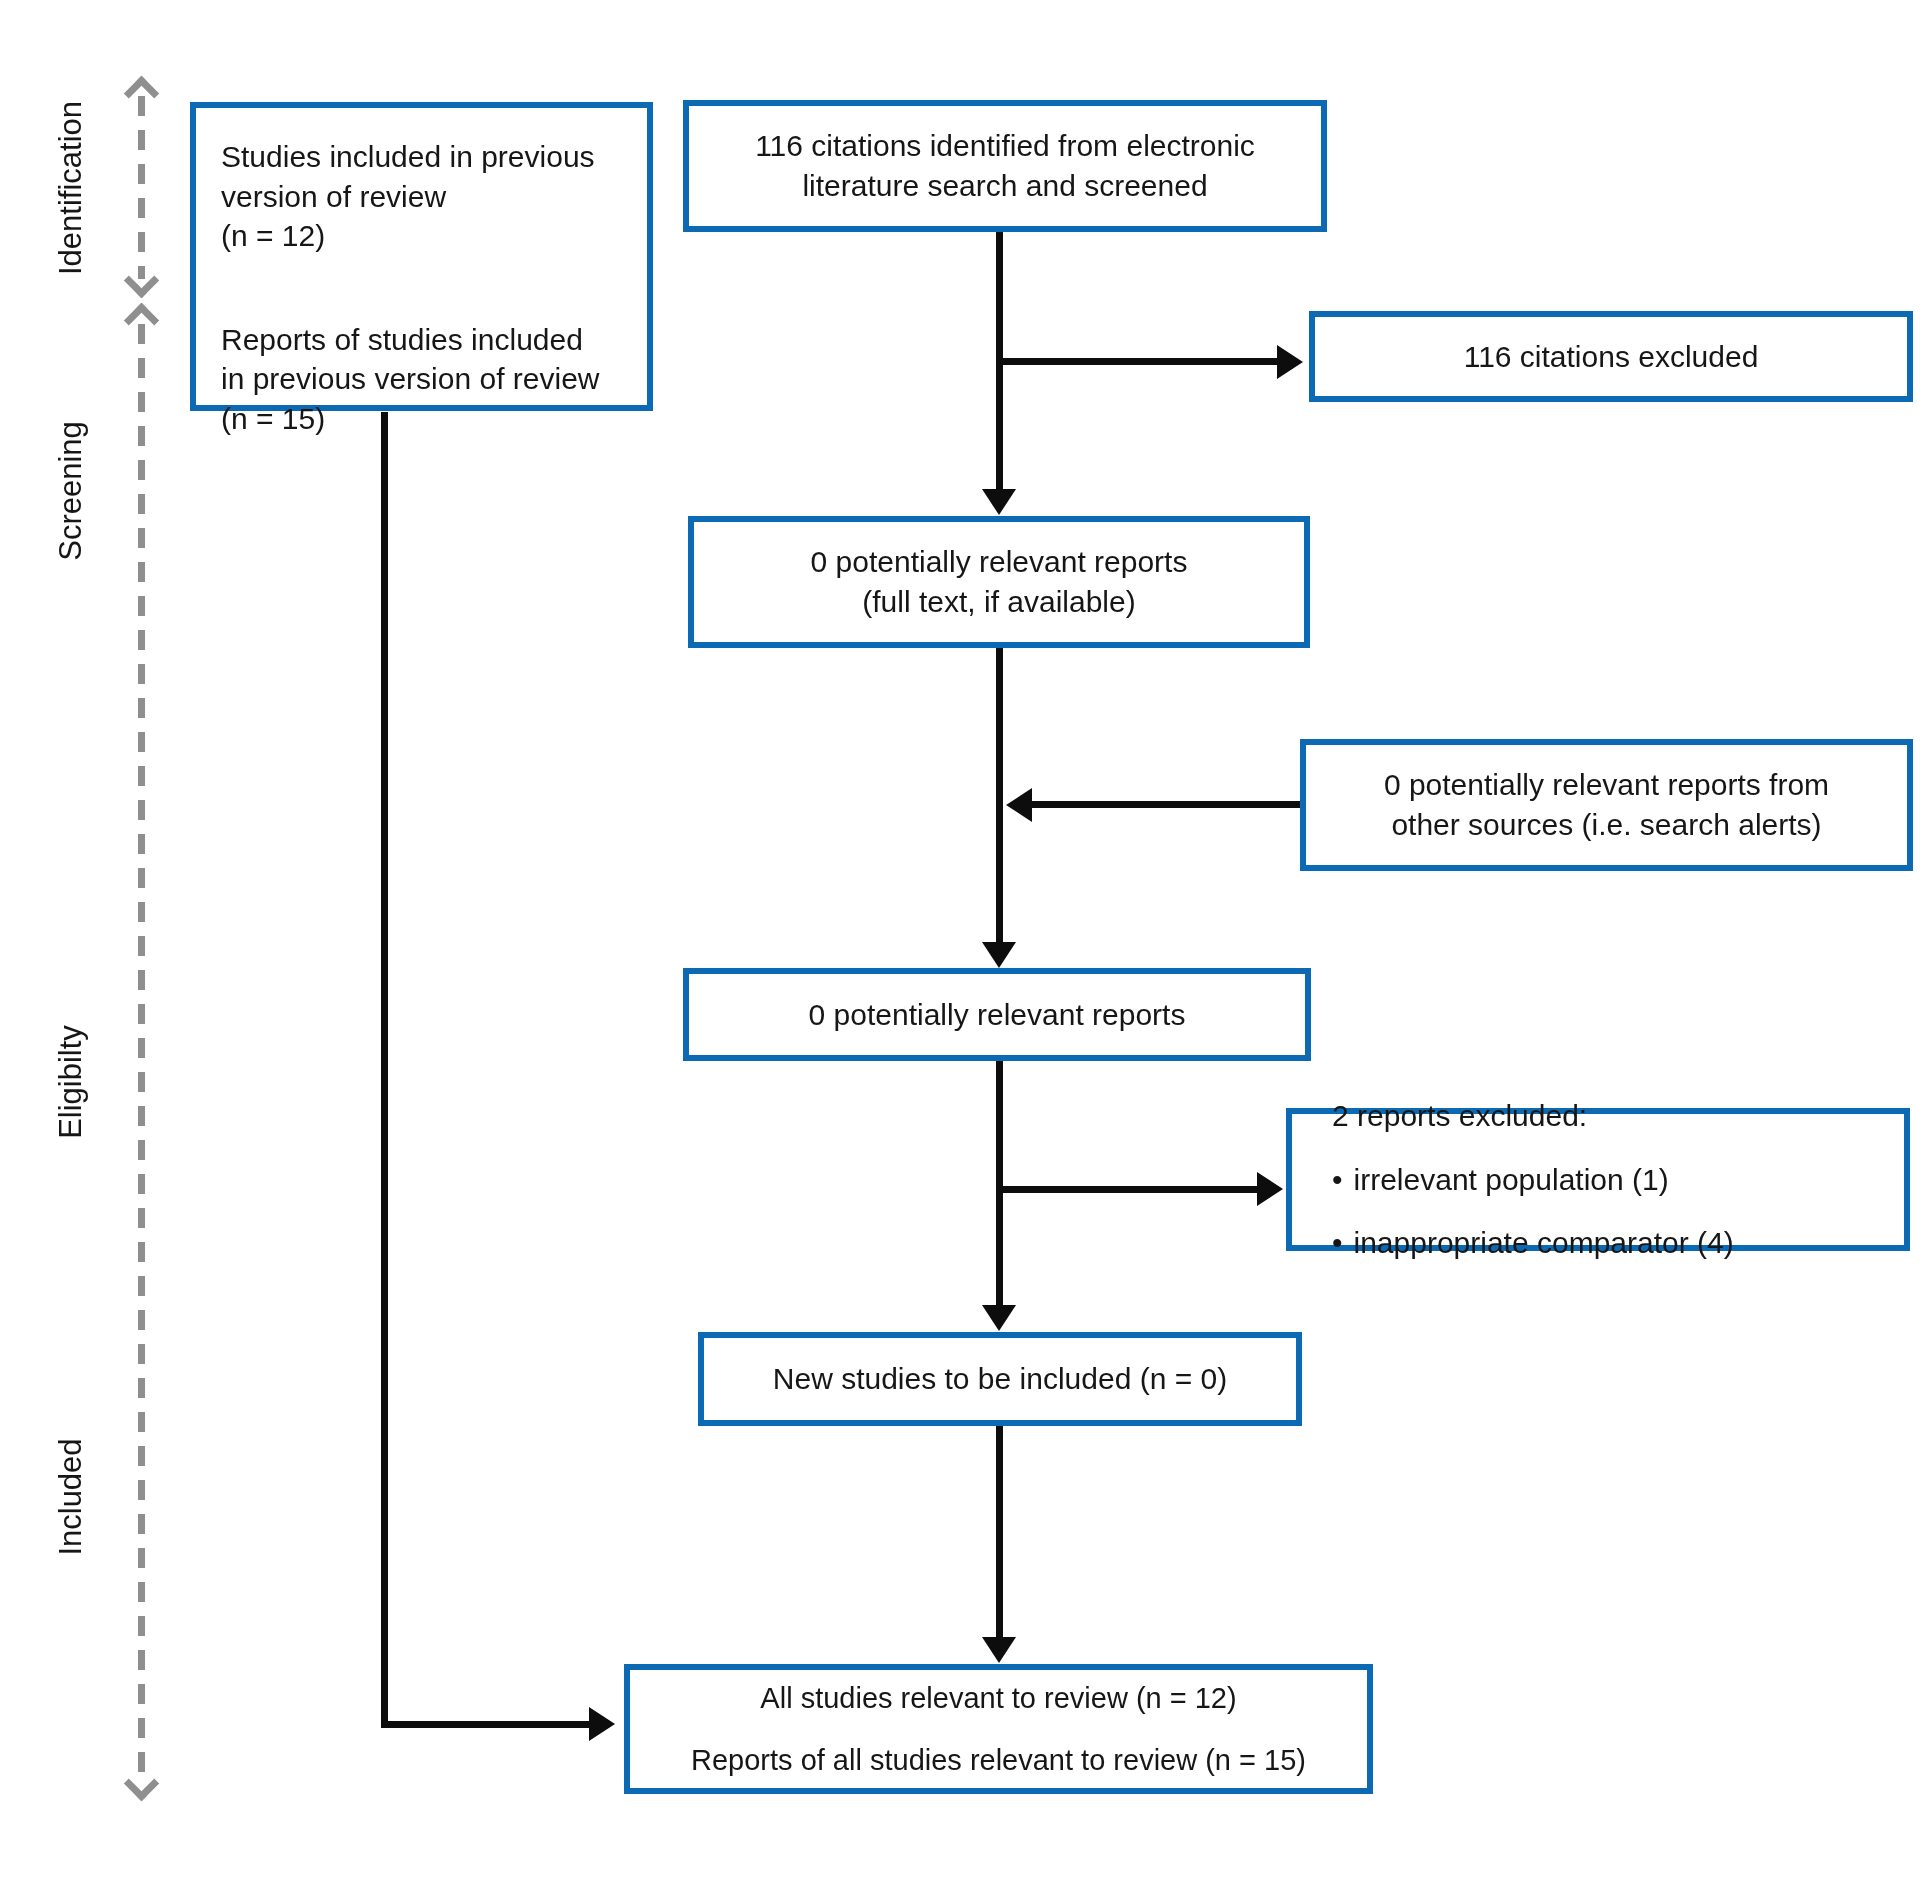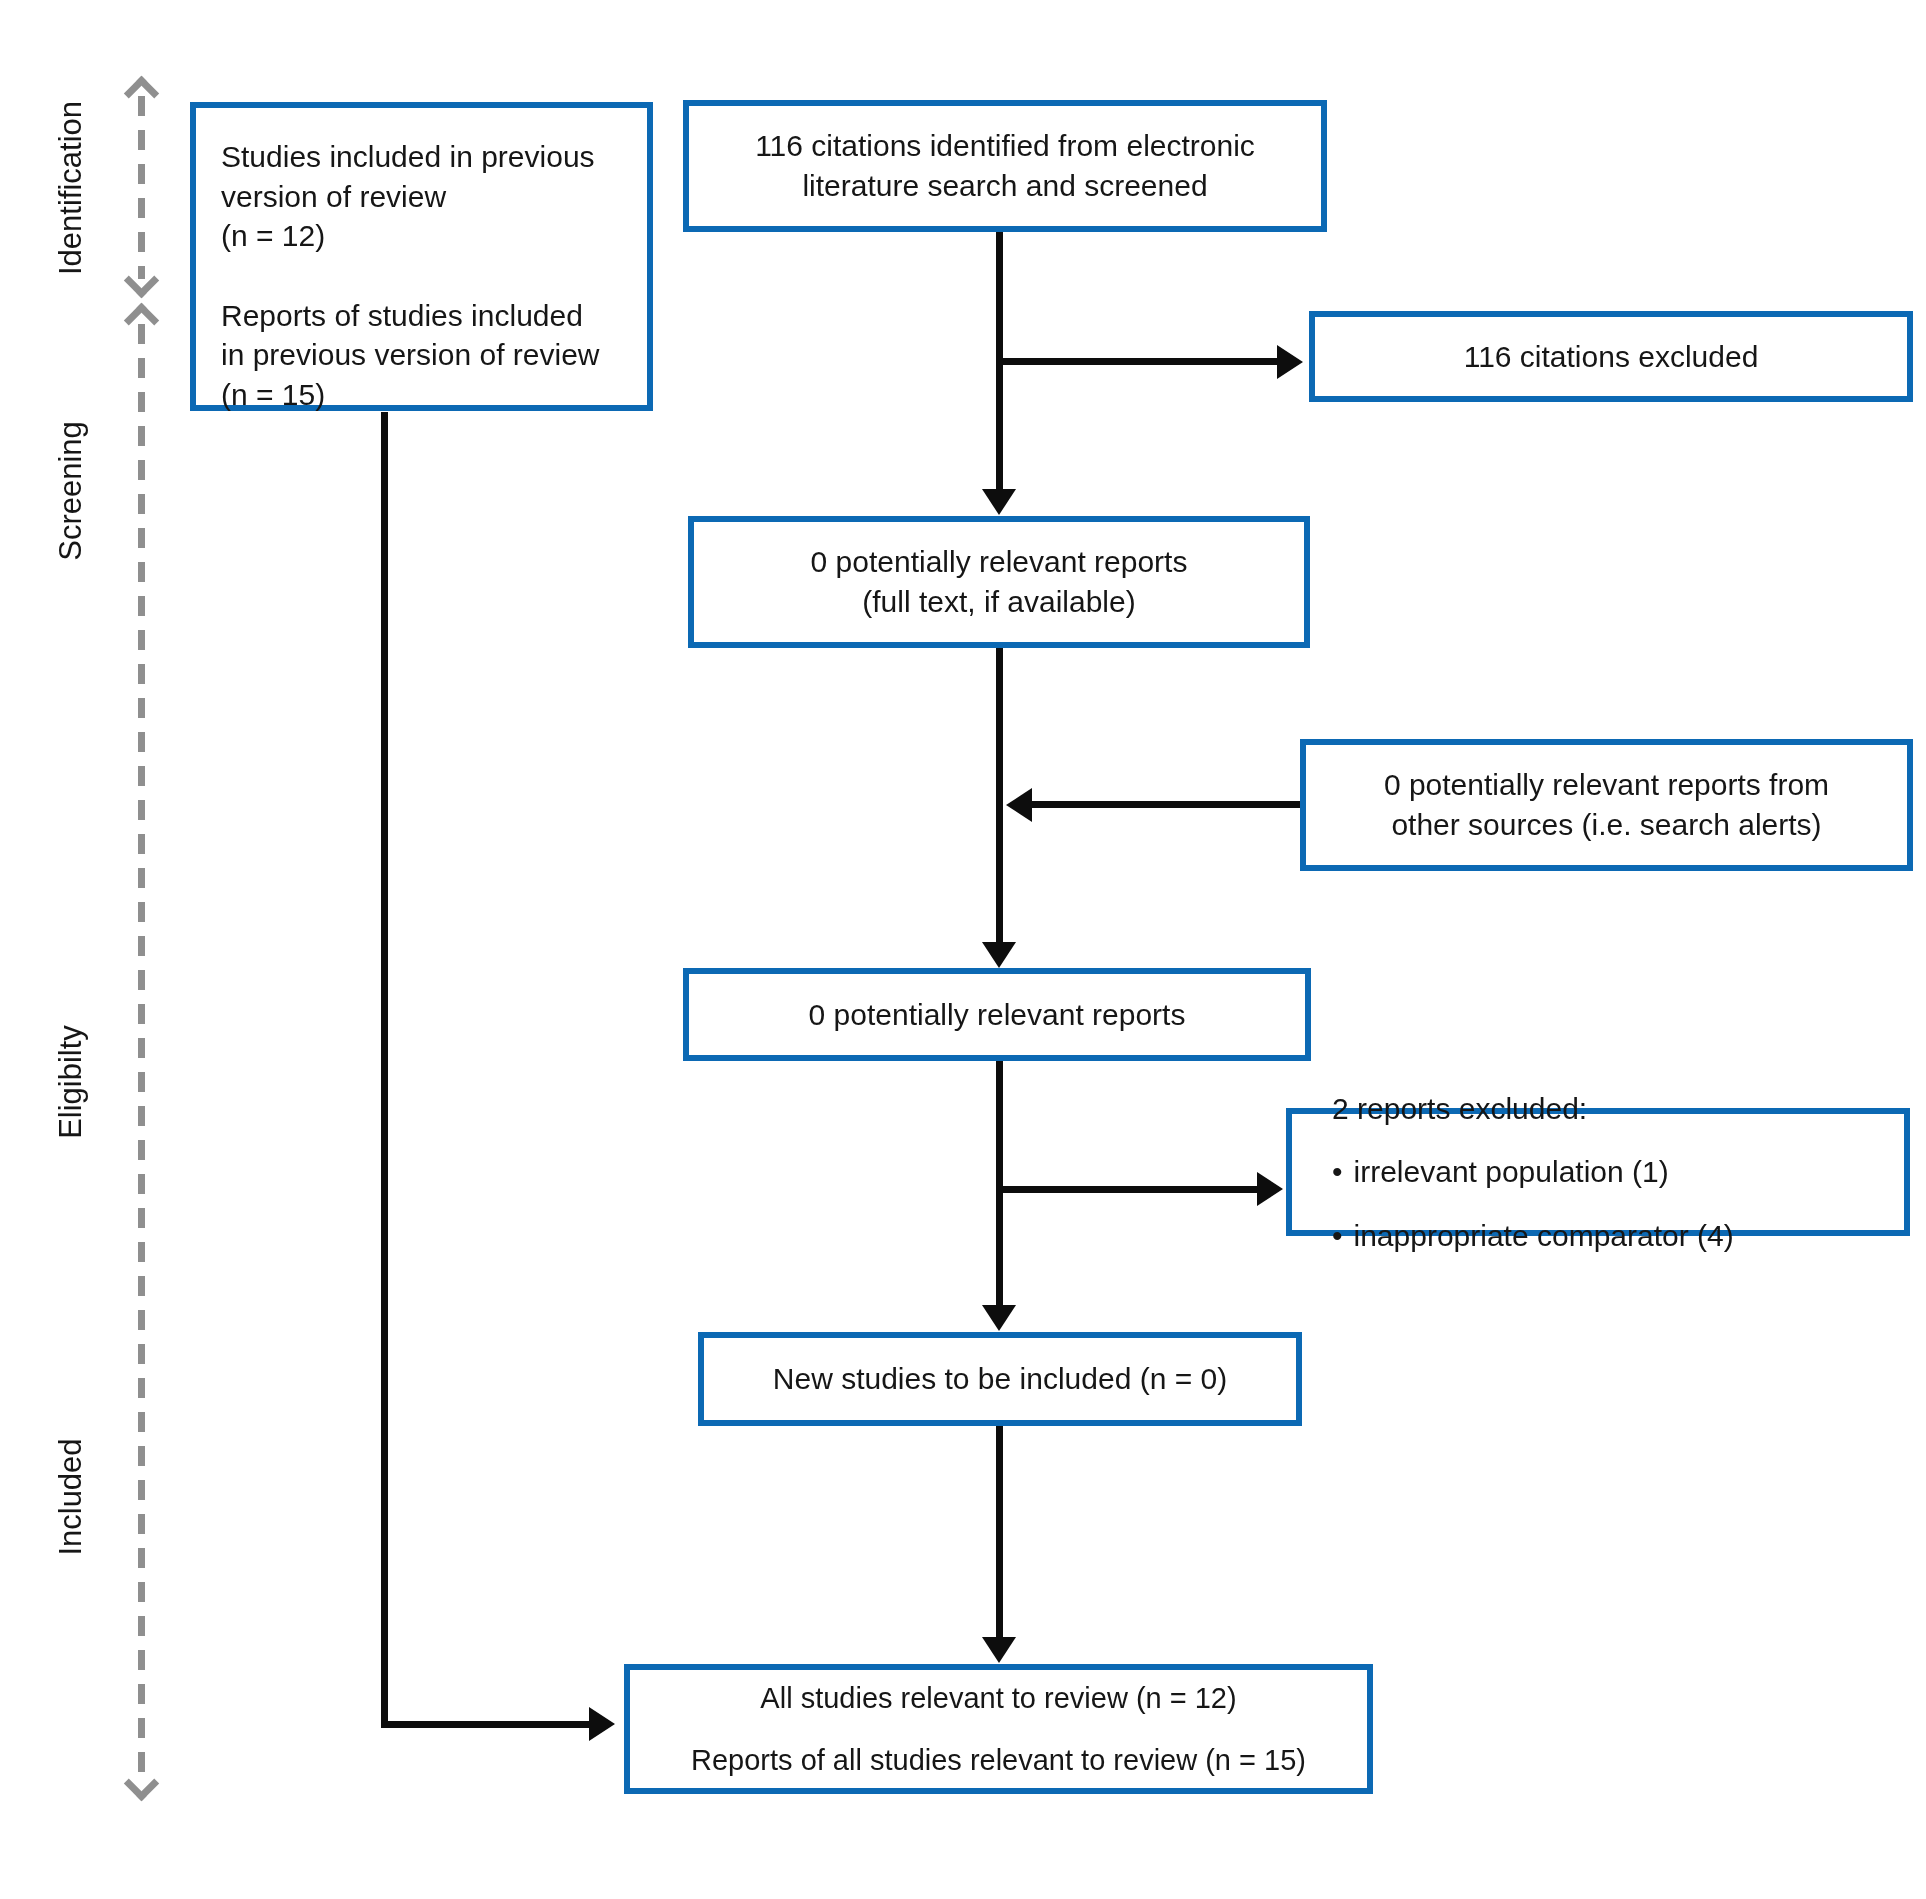--- a/index.html
+++ b/index.html
@@ -18,27 +18,27 @@
   .fbox{
     position:absolute;border:6.3px solid var(--box-border);background:#fff;
     box-sizing:border-box;display:flex;flex-direction:column;
     justify-content:center;align-items:center;text-align:center;
     font-size:30px;line-height:1.32;white-space:pre-line;gap:24px;
   }
   .fbox.left{align-items:flex-start;text-align:left;}
   .fbox p{margin:0;white-space:pre-line;}
   #box-prev{left:190px;top:102px;width:463px;height:309px;
     justify-content:flex-start;padding:29px 12.7px 0 25px;}
-  #box-prev p + p{margin-top:16px;}
+  #box-prev p + p{margin-top:40px;}
   #box-citations{left:683px;top:100px;width:644px;height:132px;}
   #box-excluded{left:1309px;top:311px;width:604px;height:91px;}
   #box-fulltext{left:688px;top:516px;width:622px;height:132px;}
   #box-othersources{left:1300px;top:739px;width:613px;height:132px;}
   #box-relevant{left:683px;top:968px;width:628px;height:93px;}
-  #box-rexcluded{left:1286px;top:1108px;width:624px;height:128px;padding-left:40px;padding-right:18px;}
+  #box-rexcluded{left:1286px;top:1108px;width:624px;height:143px;padding-left:40px;padding-right:18px;}
   #box-rexcluded .bullet-line{display:flex;align-items:baseline;}
   #box-rexcluded .marker{margin-right:11px;}
   #box-newstudies{left:698px;top:1332px;width:604px;height:94px;}
   #box-final{left:624px;top:1664px;width:749px;height:130px;font-size:29px;justify-content:center;}
   
   .vline{position:absolute;width:7.2px;background:var(--arrow);}
   .hline{position:absolute;height:7.2px;background:var(--arrow);}
   .tri{position:absolute;width:0;height:0;}
   .tri.down{border-left:17px solid transparent;border-right:17px solid transparent;border-top:26px solid var(--arrow);}
   .tri.right{border-top:17px solid transparent;border-bottom:17px solid transparent;border-left:26px solid var(--arrow);}

